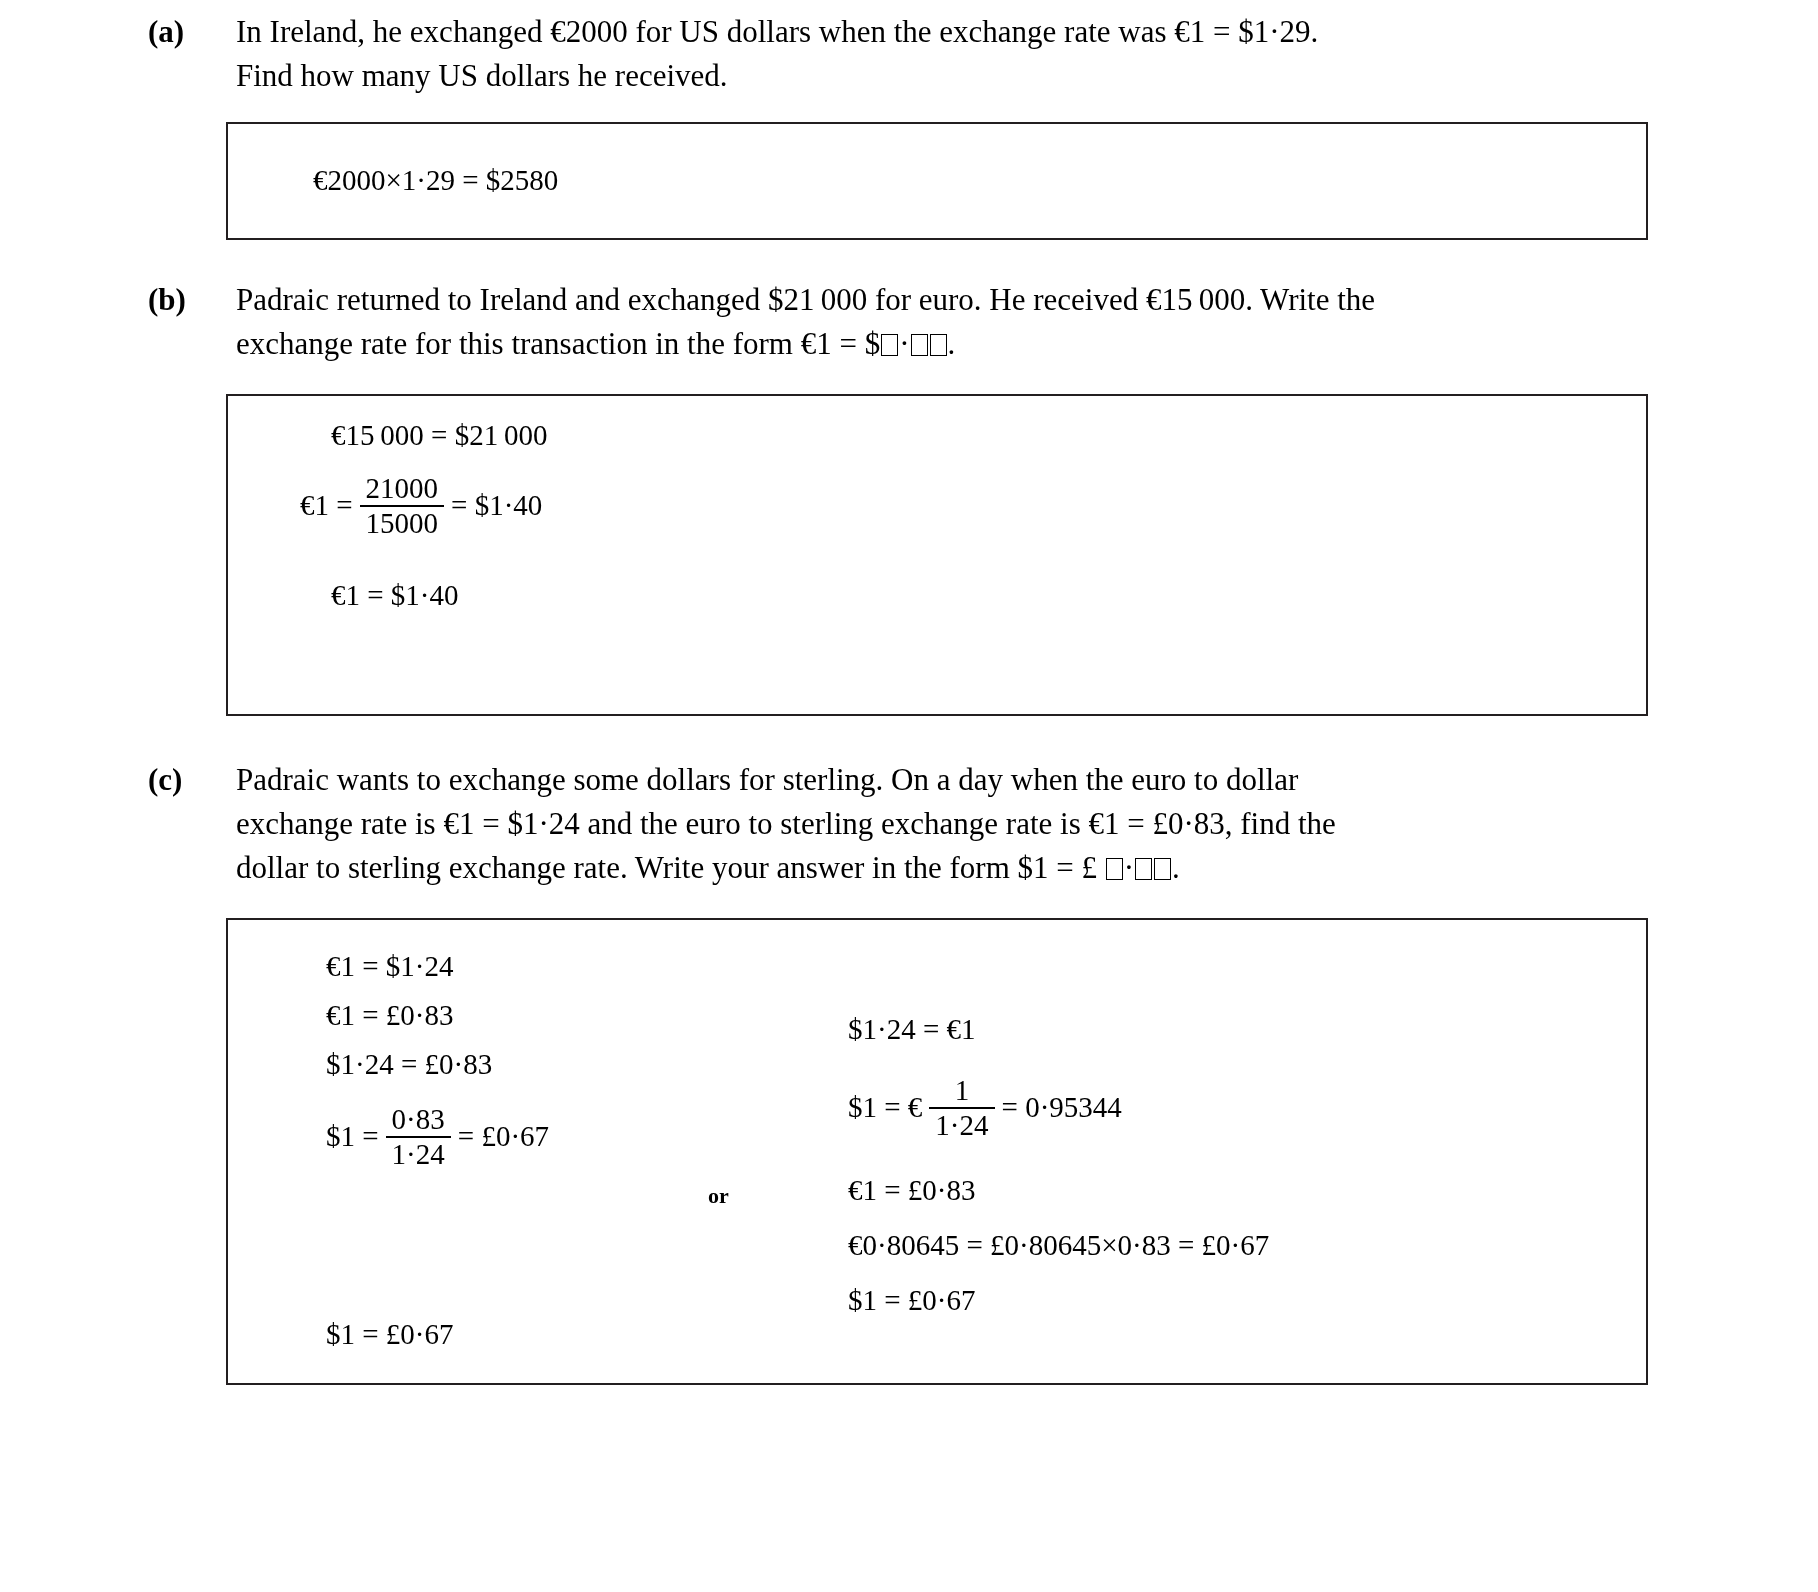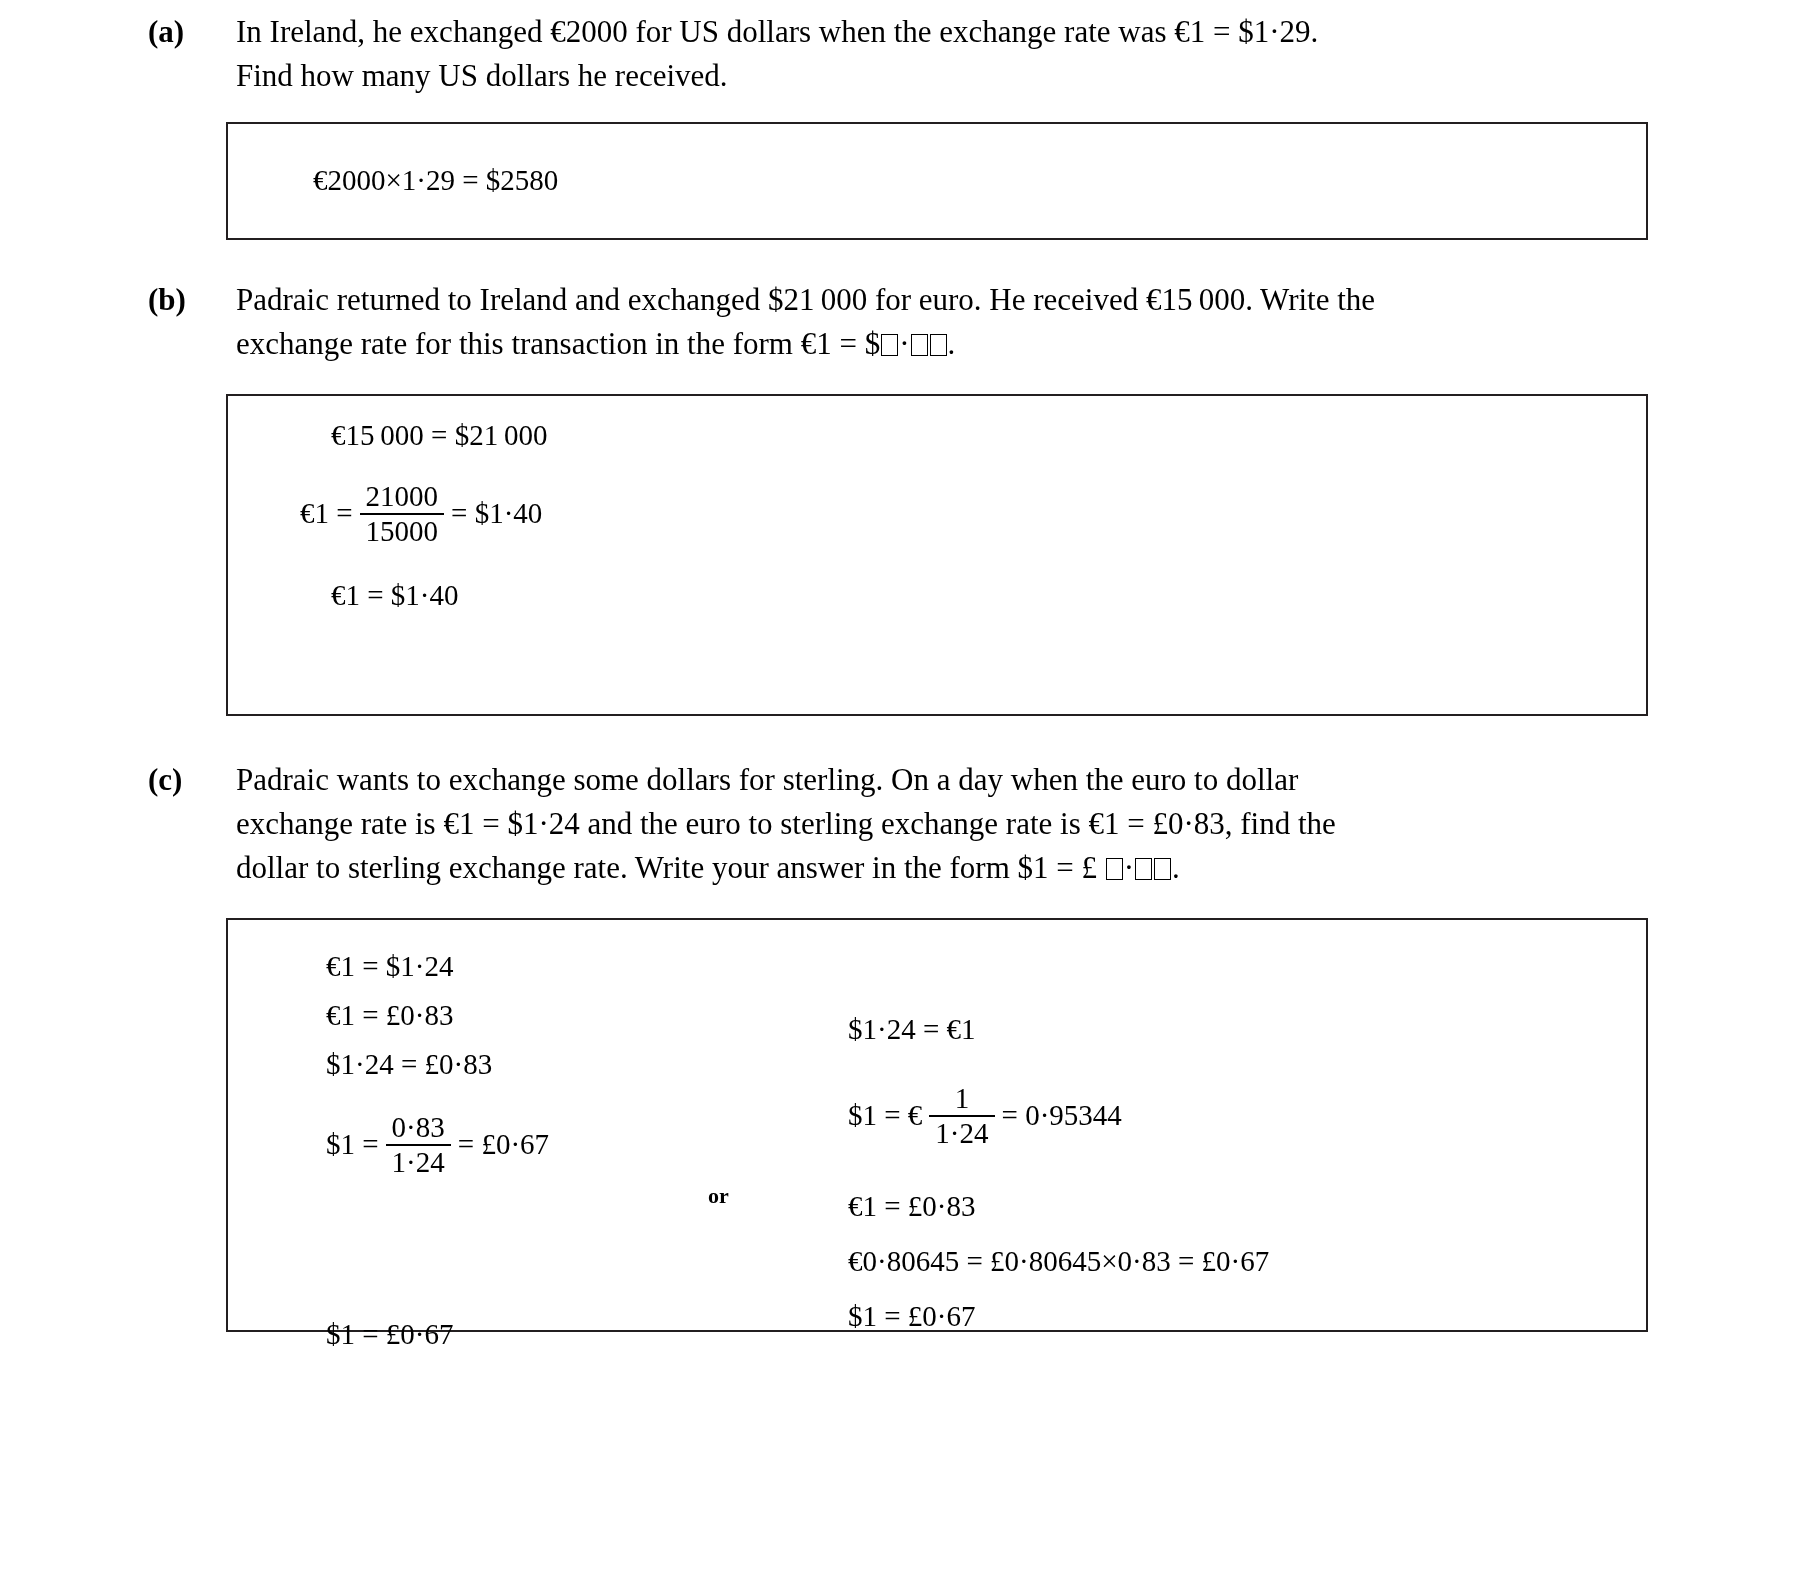--- a/index.html
+++ b/index.html
@@ -73,40 +73,40 @@
     font-size: 29px;
     line-height: 1.0;
     white-space: nowrap;
   }
 
   
   .frac {
     display: inline-block;
     vertical-align: middle;
     text-align: center;
-    margin: 16px 7px;
+    margin: 8px 7px;
     position: relative;
     top: -2px;
   }
   .frac .num { display: block; padding: 0 6px 2px 6px; }
   .frac .den { display: block; border-top: 2px solid #000; padding: 2px 6px 0 6px; }
 
   
   #qa { padding-top: 10px; }
   #box-a { height: 118px; margin-top: 24px; }
   #box-a .math { position: absolute; left: 85px; top: 42px; }
 
   #qb { padding-top: 38px; }
   #box-b { height: 322px; margin-top: 28px; }
   #box-b .l1 { position: absolute; left: 103px; top: 25px; }
   #box-b .l2 { position: absolute; left: 72px; top: 72px; }
   #box-b .l3 { position: absolute; left: 103px; top: 185px; }
 
   #qc { padding-top: 42px; }
-  #box-c { height: 414px; margin-top: 28px; }
+  #box-c { height: 467px; margin-top: 28px; }
   #box-c .col-left  { position: absolute; left: 98px;  top: 32px; }
   #box-c .col-or    { position: absolute; left: 480px; top: 263px; font-weight: bold; font-size: 22px; }
   #box-c .col-right { position: absolute; left: 620px; top: 95px; }
   #box-c .tail-left { position: absolute; left: 98px;  top: 400px; }
 
   .stack > div { margin-bottom: 20px; }
   .stack > div:last-child { margin-bottom: 0; }
   .stack-r > div { margin-bottom: 26px; }
   .stack-r > div:last-child { margin-bottom: 0; }
 </style>

